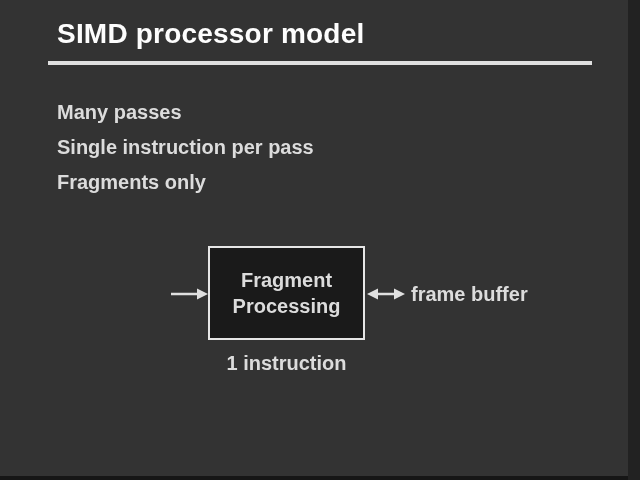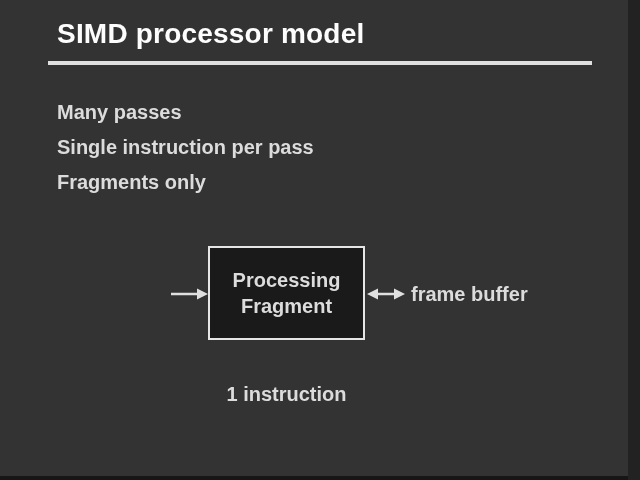--- a/index.html
+++ b/index.html
@@ -86,21 +86,20 @@
   }
   .instruction-label {
     position: absolute;
     left: 208px;
     top: 352px;
     width: 157px;
     text-align: center;
     font-size: 20px;
     color: var(--text, #dcdcdc);
     white-space: nowrap;
-    margin-top: 31px;
   }
   .example-label {
     position: absolute;
     left: 172px;
     top: 400px;
     font-size: 20px;
     color: var(--text, #dcdcdc);
     white-space: nowrap;
   }
   .bottom-edge {
@@ -128,22 +127,22 @@
   </div>
 
   <span class="arrow arrow-in">
     <svg width="38" height="16" viewBox="0 0 38 16" aria-hidden="true">
       <line x1="1" y1="8" x2="28" y2="8" stroke="currentColor" stroke-width="2.5"></line>
       <polygon points="27,2.5 38,8 27,13.5" fill="currentColor"></polygon>
     </svg>
   </span>
 
   <div class="process-box">
+    <span>Fragment</span>
     <span>Processing</span>
-    <span>Fragment</span>
   </div>
 
   <span class="arrow arrow-duplex">
     <svg width="38" height="16" viewBox="0 0 38 16" aria-hidden="true">
       <line x1="9" y1="8" x2="29" y2="8" stroke="currentColor" stroke-width="2.5"></line>
       <polygon points="11,2.5 0,8 11,13.5" fill="currentColor"></polygon>
       <polygon points="27,2.5 38,8 27,13.5" fill="currentColor"></polygon>
     </svg>
   </span>
 

